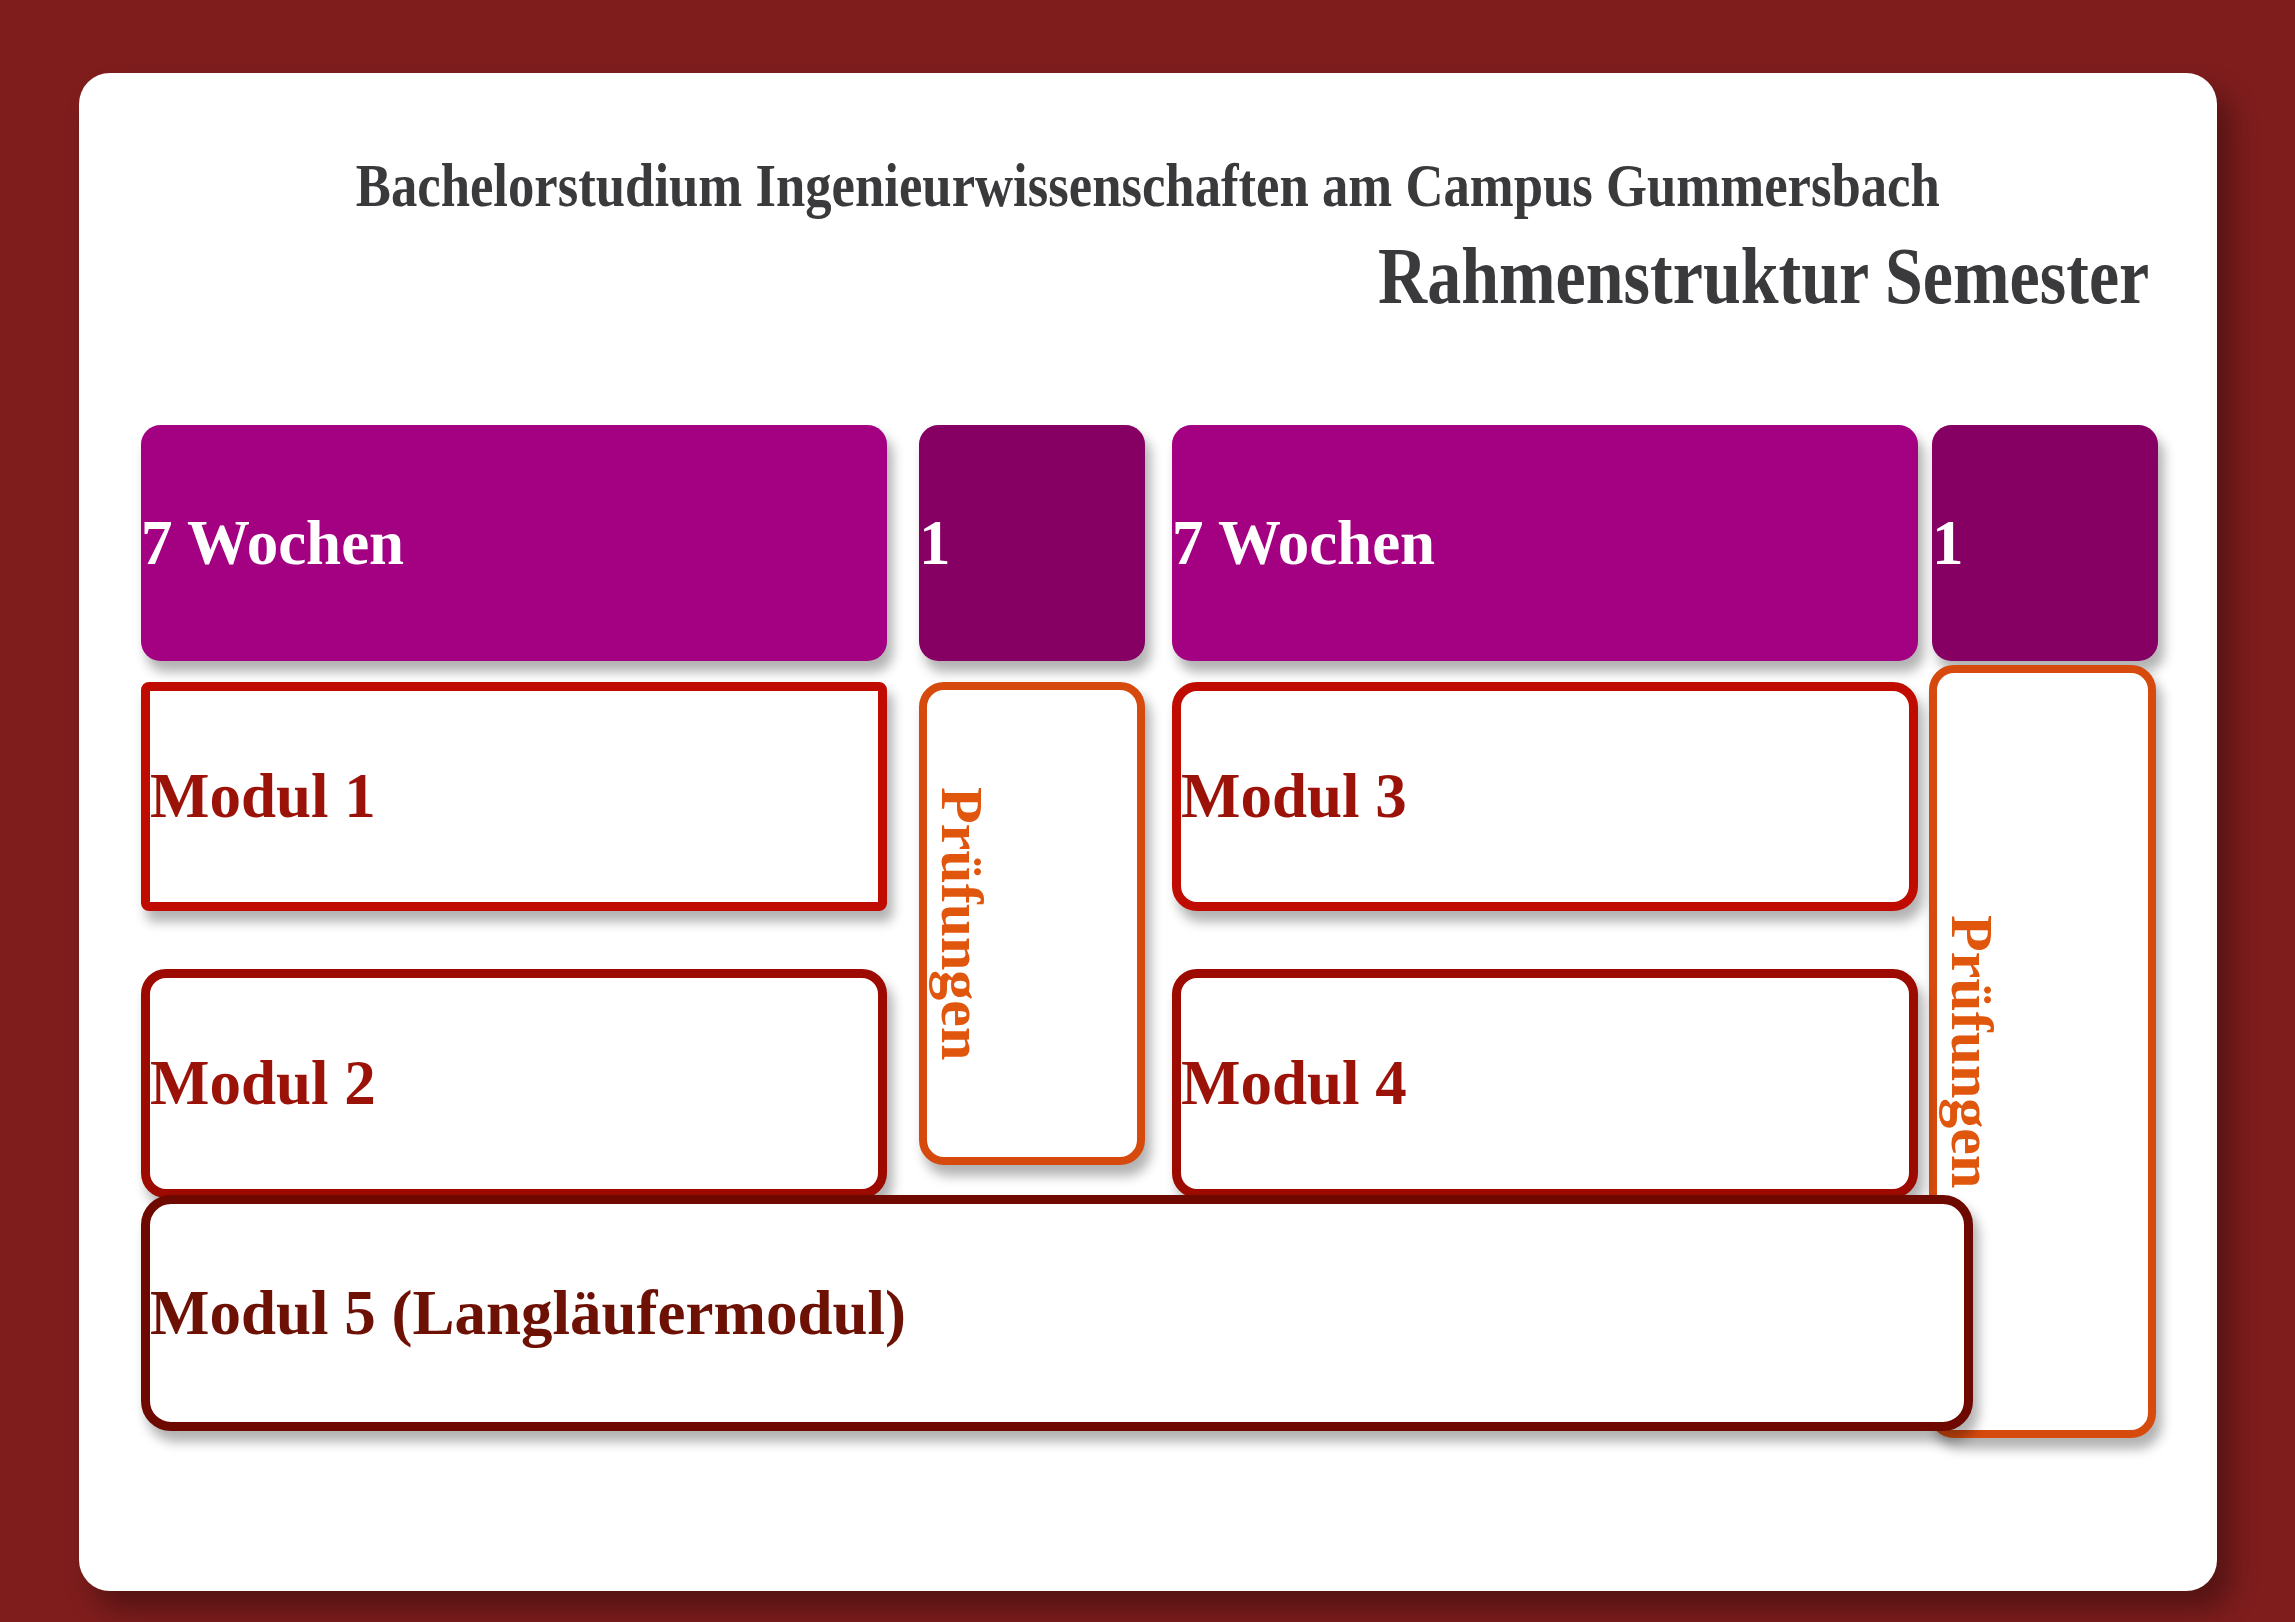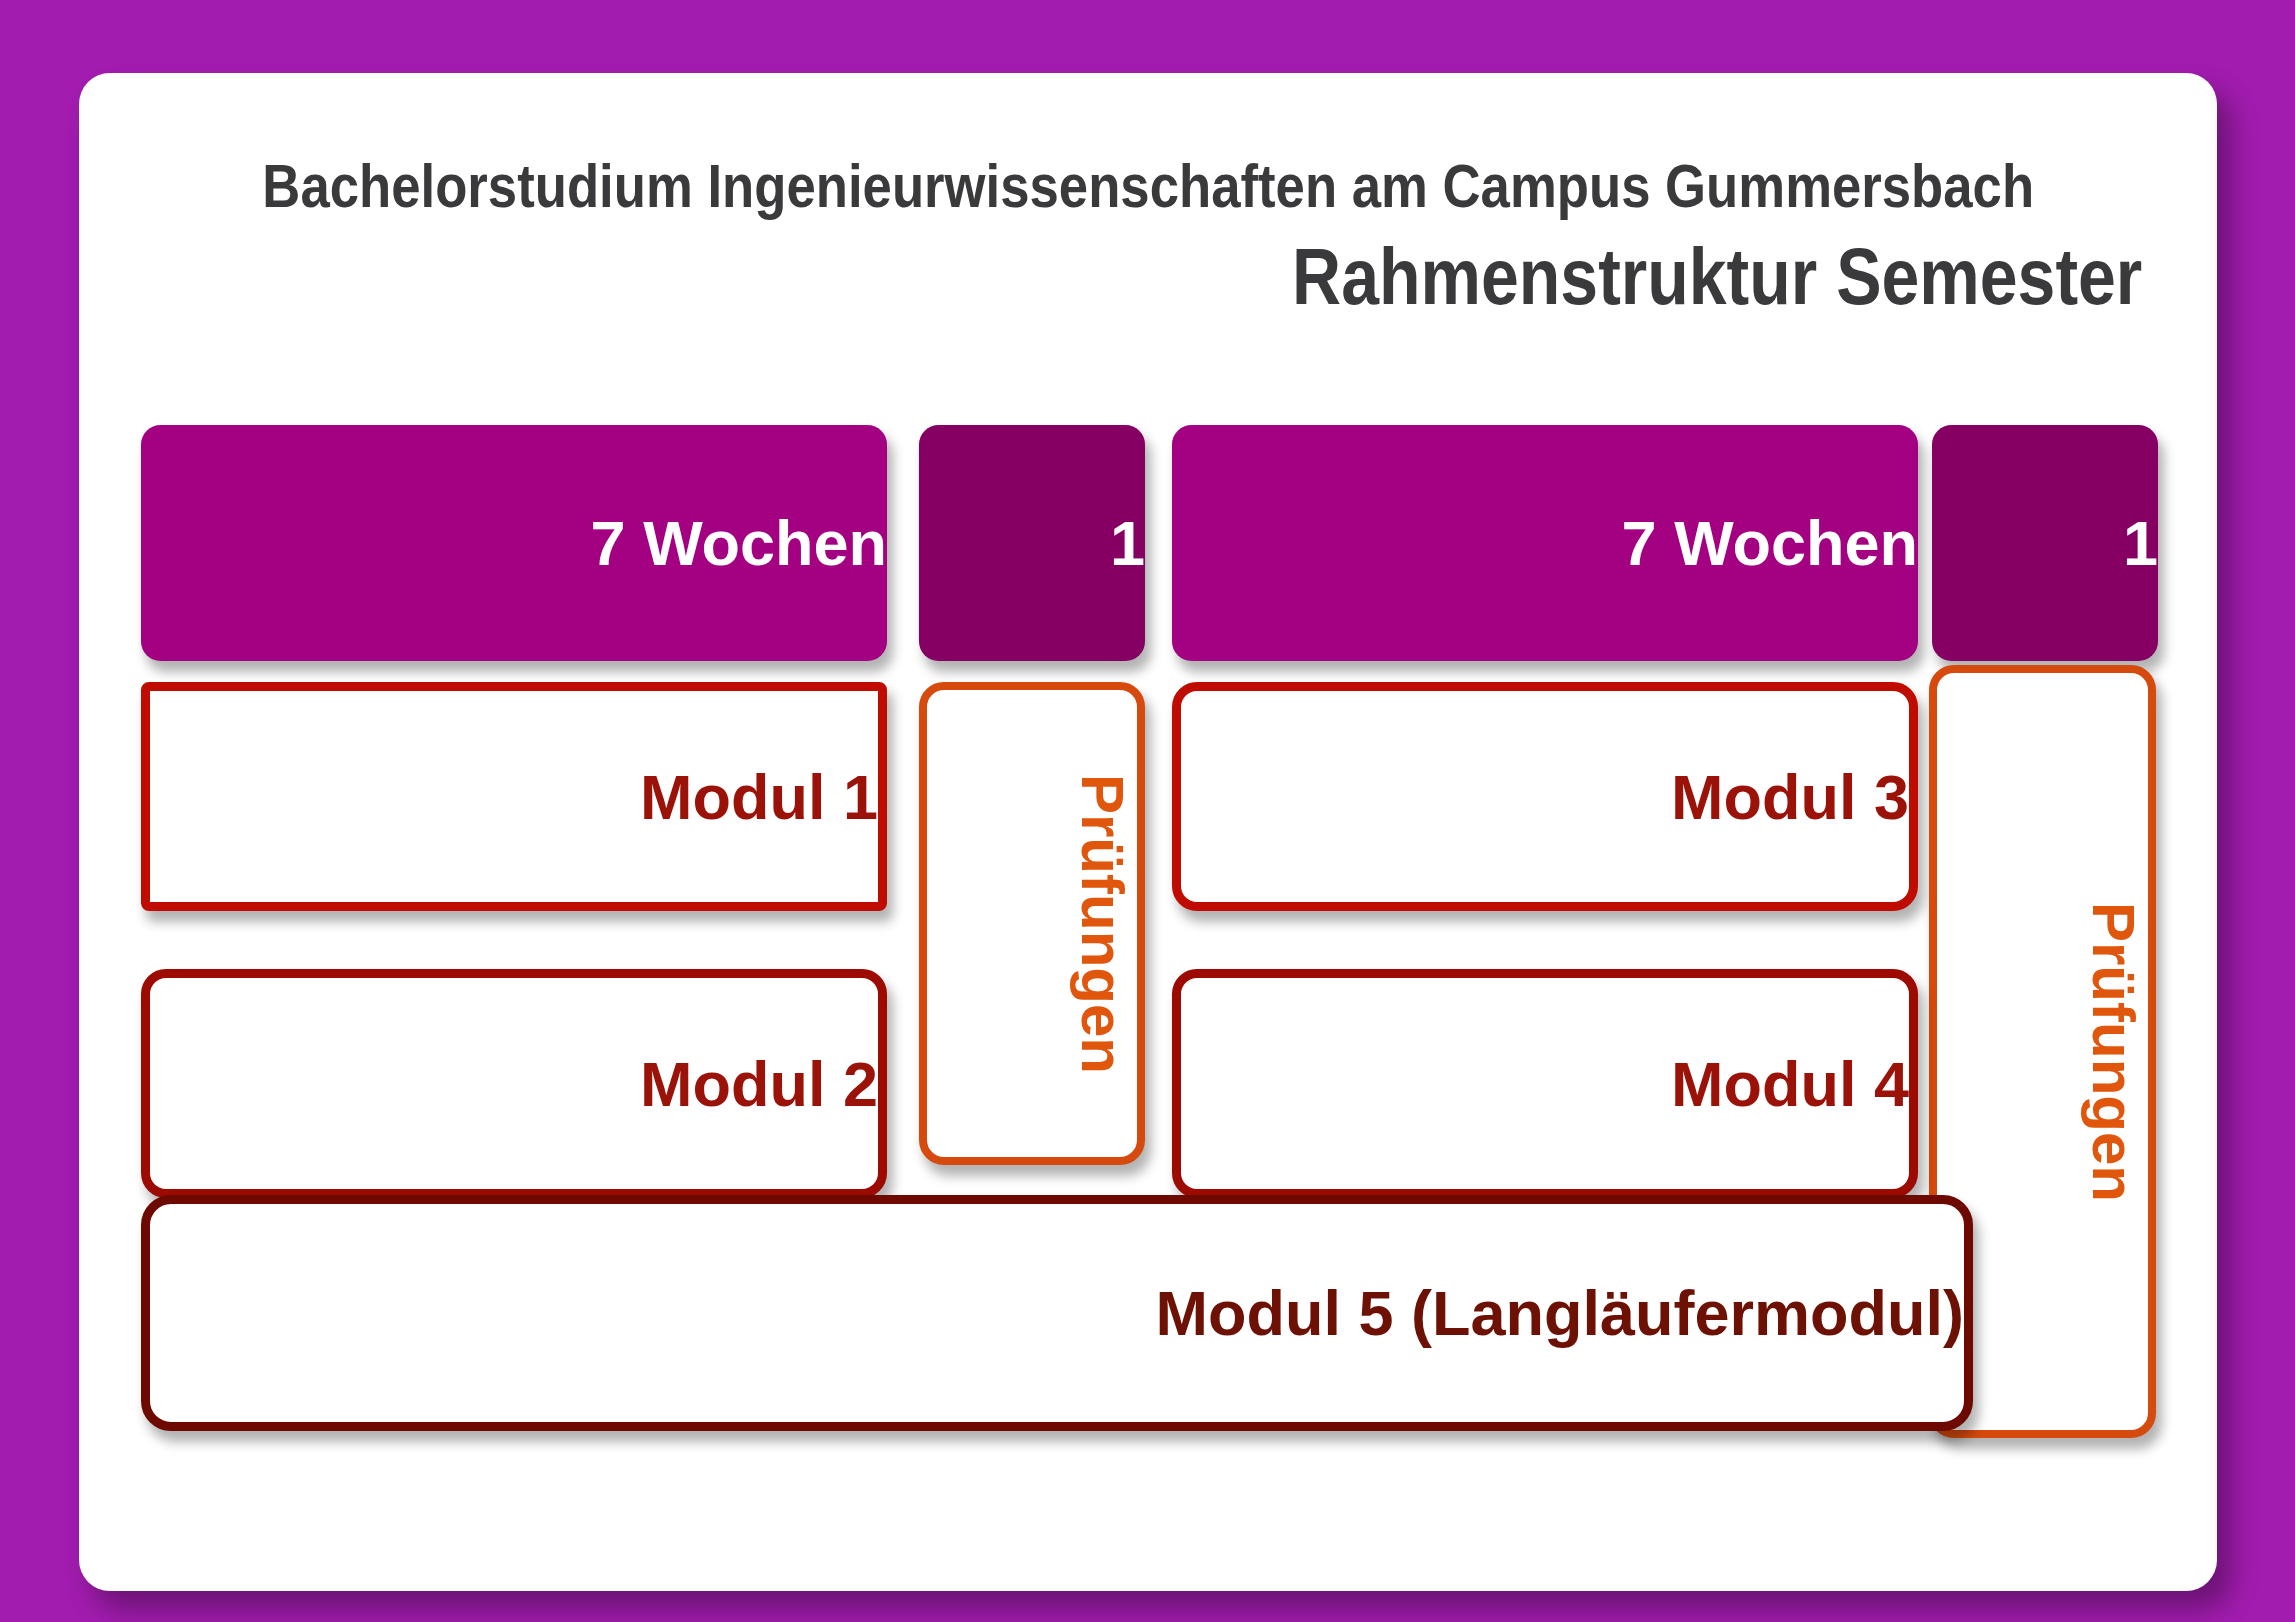--- a/index.html
+++ b/index.html
@@ -5,22 +5,23 @@
   html, body {
     margin: 0;
     padding: 0;
     background: #ffffff;
     font-family: "Liberation Sans", sans-serif;
   }
   .canvas {
     position: relative;
     width: 2295px;
     height: 1623px;
-    background: #a21caf;
+    background: #7f1d1d;
     overflow: hidden;
+    font-family: Liberation Serif, serif;
   }
   .card {
     position: absolute;
     left: 79px;
     top: 73px;
     width: 2138px;
     height: 1518px;
     background: #ffffff;
     border-radius: 31px;
     box-shadow: 14.4px 18.3px 27.5px rgba(0,0,0,0.33);
@@ -47,21 +48,21 @@
   }
   .condense {
     display: inline-block;
     transform: scaleX(0.85);
     transform-origin: center;
   }
   .box {
     position: absolute;
     display: flex;
     align-items: center;
-    justify-content: flex-end;
+    justify-content: flex-start;
     box-sizing: border-box;
     font-weight: bold;
     box-shadow: 5.2px 10.5px 11.8px rgba(0,0,0,0.30);
   }
   .magenta-box {
     background: var(--magenta, #a30082);
     border-radius: 19.6px;
     color: #ffffff;
     font-size: 63px;
   }

